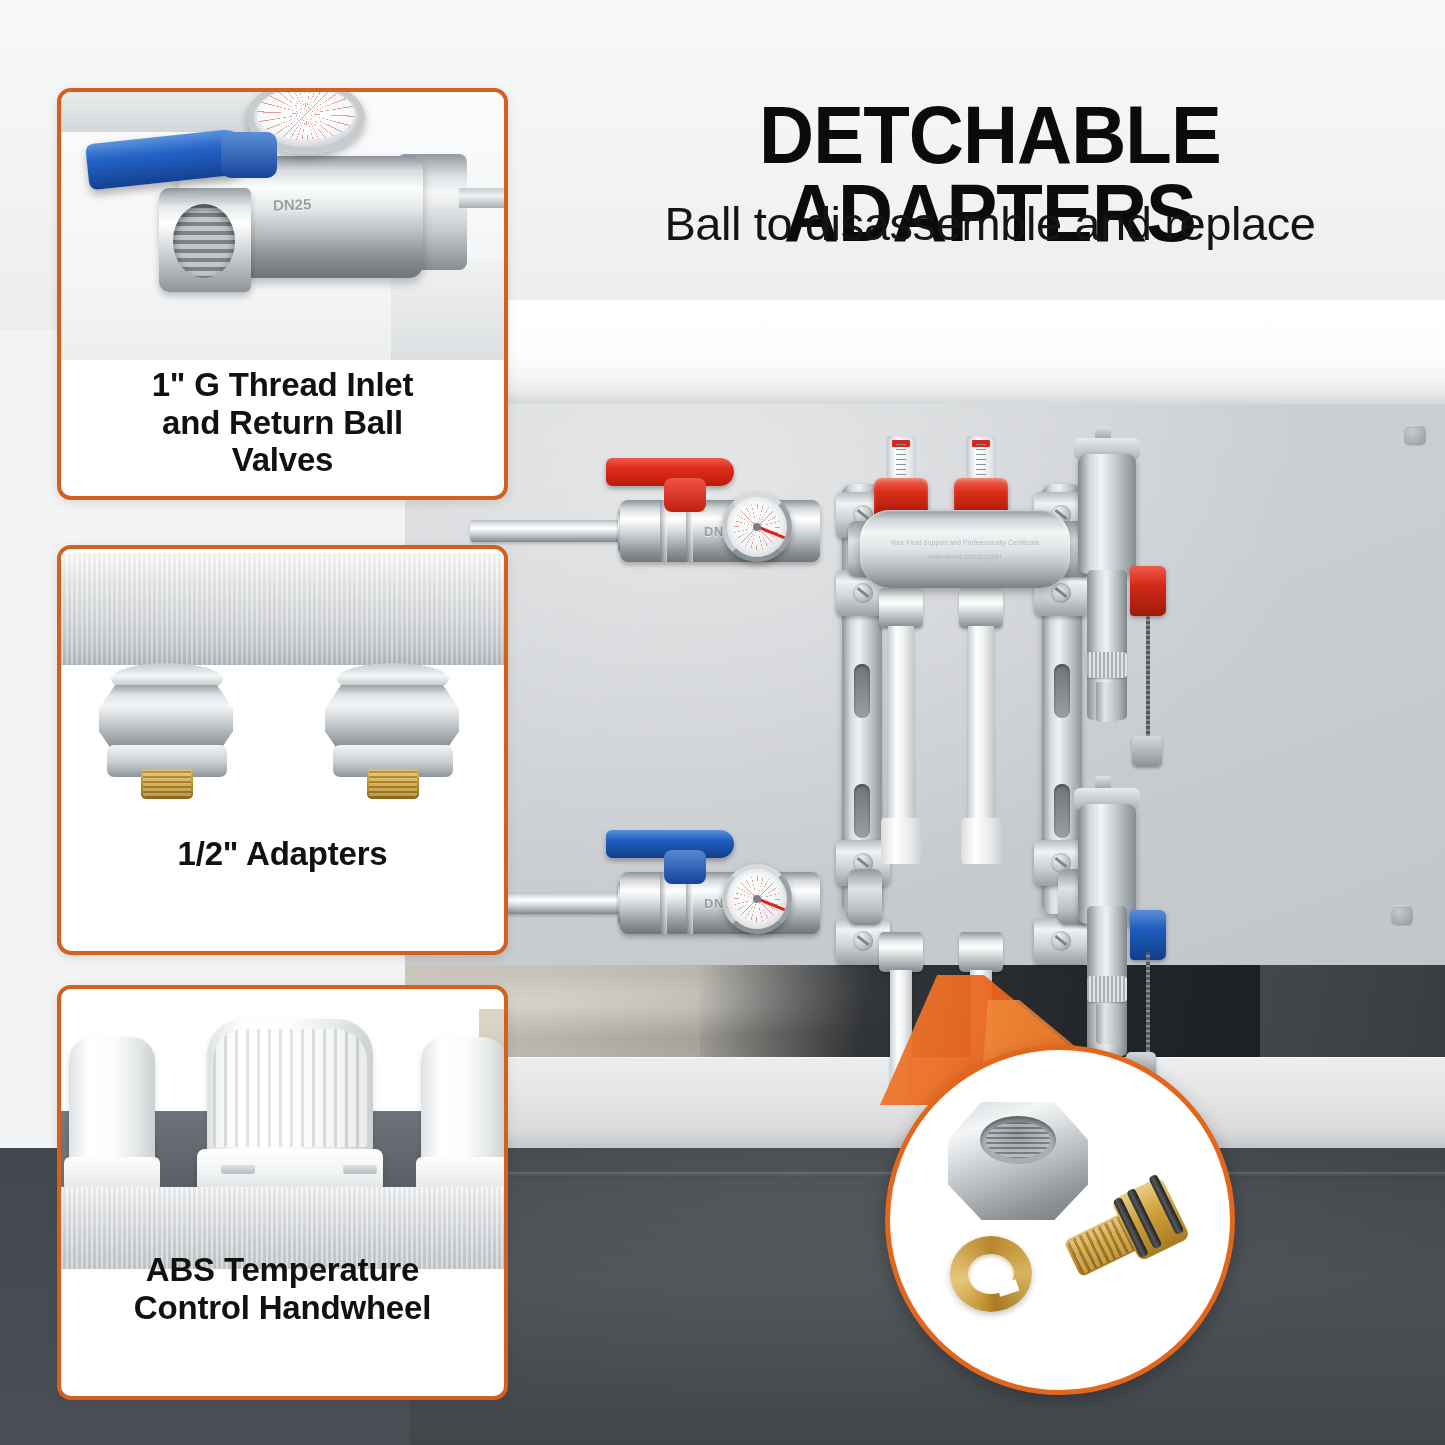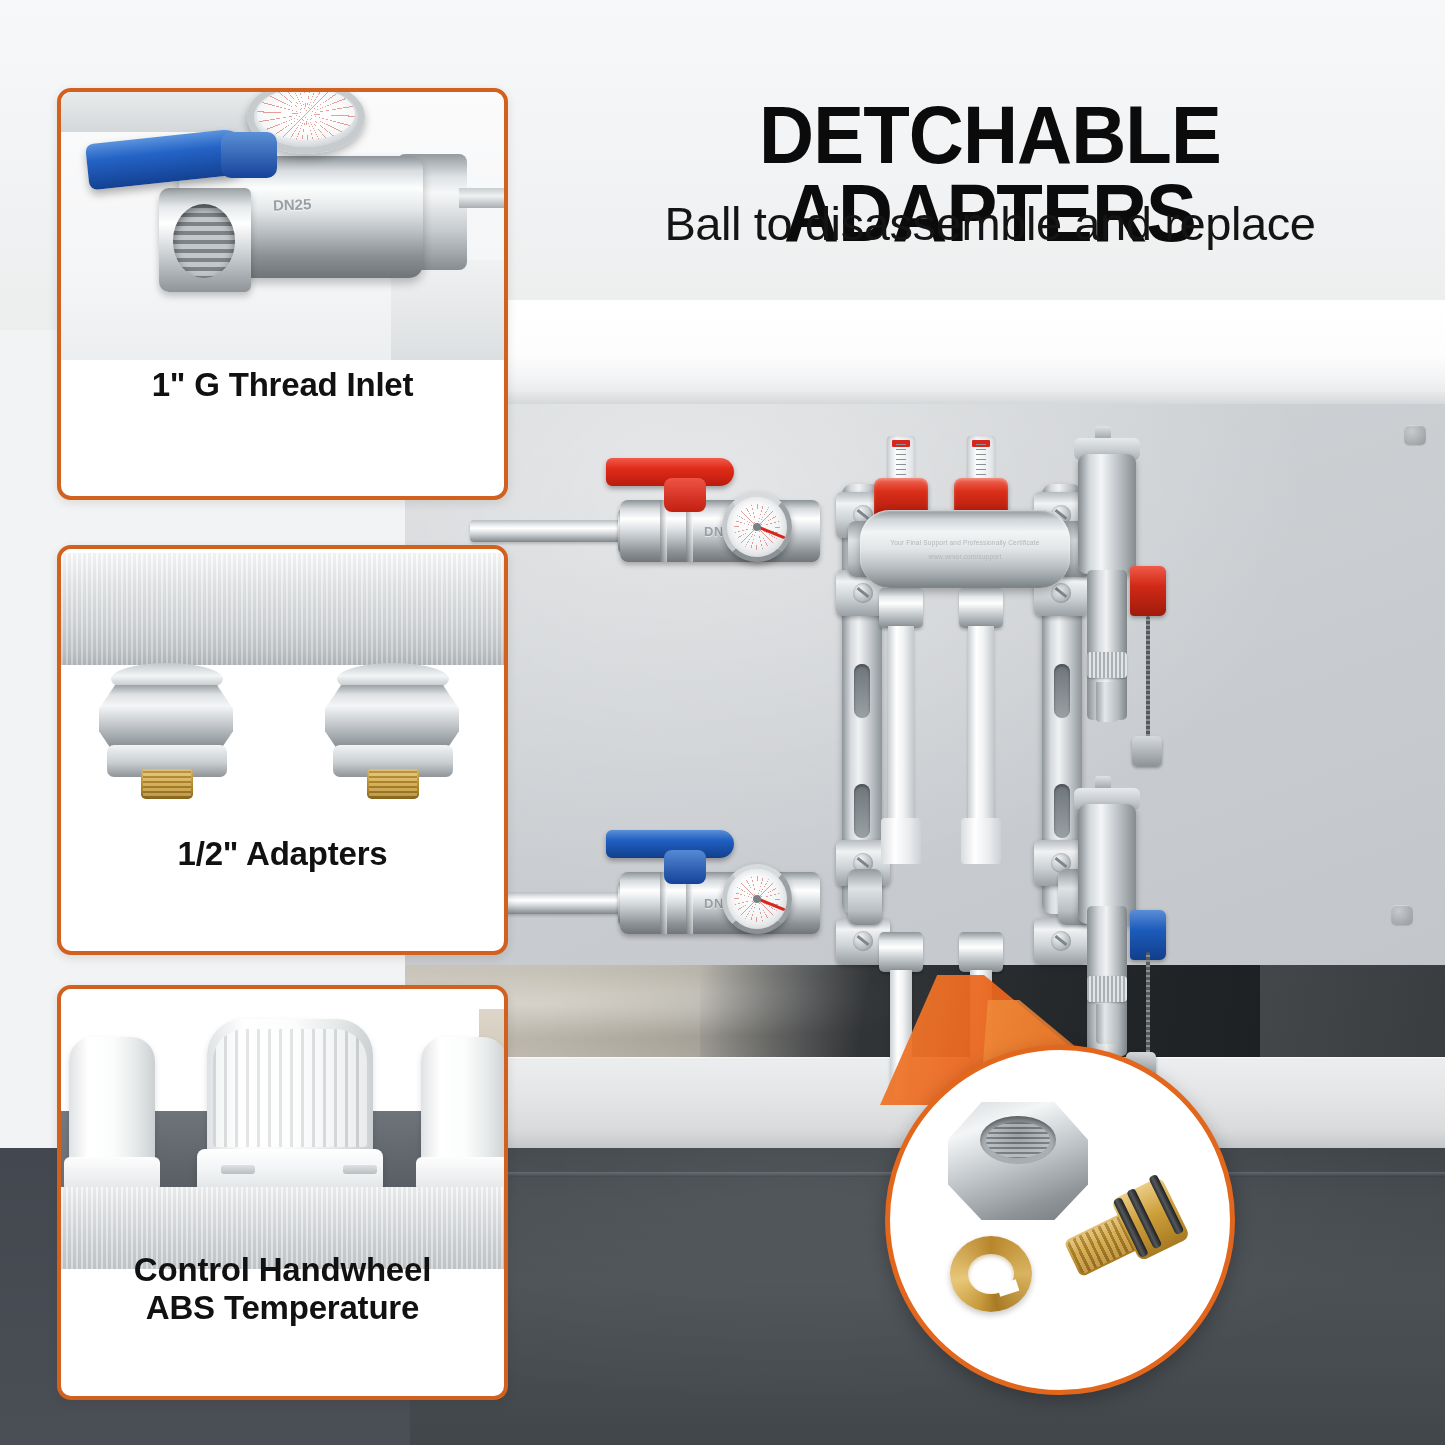--- a/index.html
+++ b/index.html
@@ -776,20 +776,22 @@
     <div class="c1-dn">DN25</div>
     <div class="c1-thread"></div>
     <div class="c1-thread-bore"></div>
     <div class="c1-gauge"></div>
     <div class="c1-gauge-face"></div>
     <div class="c1-lever"></div>
     <div class="c1-lever-hub"></div>
   </div>
   <div class="card-caption" style="padding-top:6px;">
     <div>1" G Thread Inlet</div>
+    <div>and Return Ball</div>
+    <div>Valves</div>
   </div>
 </div>
 
 <div class="card card-2">
   <div class="card-photo c2-photo">
     <div class="c2-bar"></div>
     <div class="c2-bar-grain"></div>
     <div class="c2-adapter c2-a1">
       <div class="c2-collar-top"></div>
       <div class="c2-hexnut"></div>
@@ -825,16 +827,16 @@
     <div class="wheel wheel-big"></div>
     <div class="wheel-big-ribs"></div>
     <div class="wheel-big-base"></div>
     <div class="wheel-notch" style="left:160px;"></div>
     <div class="wheel-notch" style="left:282px;"></div>
 
     <div class="c3-bar"></div>
     <div class="c3-bar-grain"></div>
   </div>
   <div class="card-caption" style="position:absolute;left:0;right:0;top:262px;">
+    <div>ABS Temperature</div>
     <div>Control Handwheel</div>
-    <div>ABS Temperature</div>
   </div>
 </div>
 
 </body></html>

